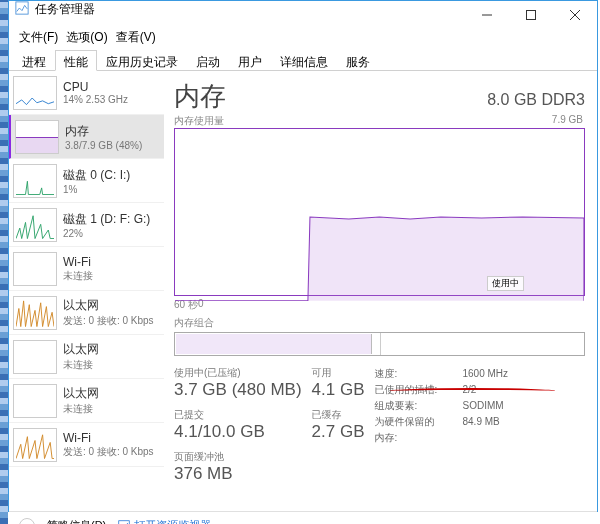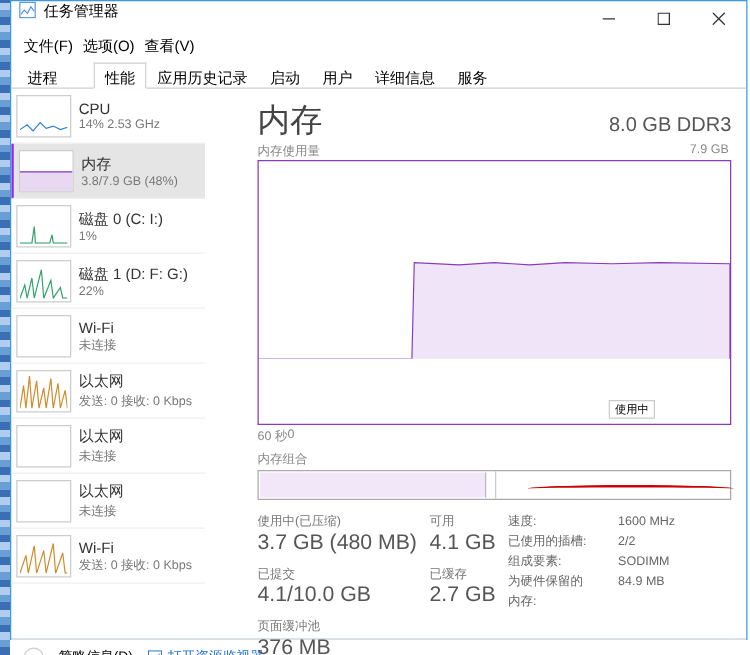--- a/index.html
+++ b/index.html
@@ -12,37 +12,37 @@
 .titlebar .icon { width:14px; height:14px; margin-right:6px; }
 .wincontrols { margin-left:auto; display:flex; }
 .wincontrols div { width:44px; height:28px; display:flex; align-items:center; justify-content:center; color:#333; }
 .wincontrols svg { width:10px; height:10px; }
 
 .menubar { height:20px; display:flex; gap:4px; padding-left:8px; font-size:12px; }
 .menubar span { padding:0 2px; }
 
 .tabrow { display:flex; border-bottom:1px solid #d0d0d0; padding-left:4px; font-size:12px; height:22px; }
 .tabrow div { padding:3px 8px; border:1px solid transparent; position:relative; top:1px; }
-.tabrow div.active { border:1px solid #d0d0d0; border-bottom:1px solid #fff; background:#fff;margin-left:20px; }
-
-.content { display:flex; height:calc(100% - 70px);gap:32px; }
+.tabrow div.active { border:1px solid #d0d0d0; border-bottom:1px solid #fff; background:#fff; }
+
+.content { display:flex; height:calc(100% - 70px); }
 
 .sidebar { width:155px; overflow:hidden; }
 .sideitem { height:44px; display:flex; align-items:center; padding:2px 4px; gap:6px; border-bottom:1px solid #f0f0f0; }
 .sideitem.selected { background:#e5e5e5; border-left:2px solid #8a2be2; }
 .thumb { width:44px; height:34px; border:1px solid #ccc; background:#fff; position:relative; overflow:hidden; flex-shrink:0; }
 .sidetext .t { font-size:12px; color:#333; }
 .sidetext .s { font-size:10px; color:#777; }
 
 .main { flex:1; padding:8px 12px 4px 10px; position:relative; }
 .mhead { display:flex; justify-content:space-between; align-items:baseline; }
 .mhead h1 { font-size:26px; font-weight:400; color:#444; }
 .mhead .spec { font-size:16px; color:#555; }
 .chartlabel { font-size:10px; color:#888; display:flex; justify-content:space-between; padding-right:2px; }
-.chart { height:212px; border:1px solid #8a3abf; background:#fff; position:relative; margin-bottom:2px; }
+.chart { height:168px; border:1px solid #8a3abf; background:#fff; position:relative; margin-bottom:2px; }
 .axis { display:flex; justify-content:flex-start; font-size:10px; color:#888; }
 .compchart { height:24px; border:1px solid #aaa; margin-top:2px; position:relative; background:#fff; }
 .compfill { position:absolute; top:1px; bottom:1px; left:1px; background:rgba(180,120,220,0.18); border-right:1px solid #bbb; }
 .compmid { position:absolute; top:0; bottom:0; left:50%; width:1px; background:#ccc; }
 
 .stats { display:flex; margin-top:10px; gap:10px; }
 .statcol { display:flex; flex-direction:column; gap:8px; }
 .stat .lbl { font-size:10px; color:#777; }
 .stat .val { font-size:17px; color:#555; }
 .kvcol { font-size:10px; color:#666; }

